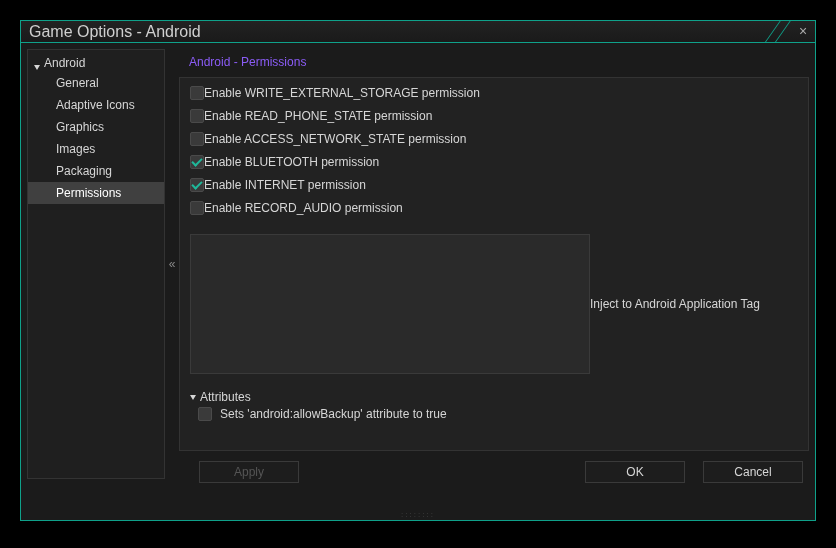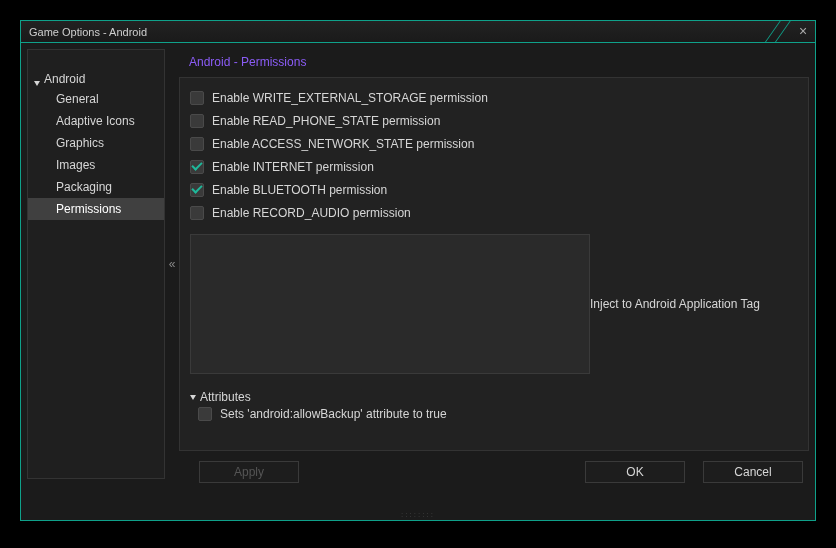--- a/index.html
+++ b/index.html
@@ -26,21 +26,21 @@
     height: 22px;
     background: linear-gradient(to bottom, #222, #1a1a1a);
     border-bottom: 1px solid #0fa18a;
     display: flex;
     align-items: center;
     padding: 0 8px;
     position: relative;
   }
   .titlebar-text {
     color: #cfcfcf;
-    font-size: 11px;
+    font-size: 16px;
   }
   .titlebar-decor {
     position: absolute;
     right: 24px;
     top: 0;
     width: 60px;
     height: 100%;
     pointer-events: none;
   }
   .titlebar-decor::before,
@@ -78,21 +78,20 @@
     border: 1px solid #333;
     padding: 4px 0;
     height: 430px;
   }
   .tree-root {
     display: flex;
     align-items: flex-end;
     gap: 4px;
     padding: 2px 6px;
     cursor: pointer;
-    margin-top: 16px;
   }
   .tree-arrow {
     width: 0; height: 0;
     border-left: 3px solid transparent;
     border-right: 3px solid transparent;
     border-top: 5px solid #d6d6d6;
   }
   .tree-item {
     padding: 2px 4px 2px 28px;
     cursor: pointer;
@@ -125,22 +124,21 @@
     flex: none;
     background: #222;
     border: 1px solid #333;
     padding: 8px 10px 10px 10px;
     height: 374px;
     display: flex;
     flex-direction: column;
   }
   .check-row {
     display: flex;
-    align-items: center;
-    gap: 8px;
+    gap: 0;
     height: 23px;
   }
   .chk {
     width: 14px;
     height: 14px;
     background: #3a3a3a;
     border: 1px solid #4a4a4a;
     border-radius: 2px;
     display: inline-flex;
     align-items: center;
@@ -264,25 +262,25 @@
             <div class="check-row">
               <span class="chk"></span>
               <span>Enable READ_PHONE_STATE permission</span>
             </div>
             <div class="check-row">
               <span class="chk"></span>
               <span>Enable ACCESS_NETWORK_STATE permission</span>
             </div>
             <div class="check-row">
               <span class="chk checked"></span>
+              <span>Enable BLUETOOTH permission</span>
+            </div>
+            <div class="check-row">
+              <span class="chk checked"></span>
               <span>Enable INTERNET permission</span>
-            </div>
-            <div class="check-row">
-              <span class="chk checked"></span>
-              <span>Enable BLUETOOTH permission</span>
             </div>
             <div class="check-row">
               <span class="chk"></span>
               <span>Enable RECORD_AUDIO permission</span>
             </div>
           </div>
 
         <div class="inject-row">
           <textarea class="inject-textarea" value="" style=""></textarea>
           <span class="inject-label">Inject to Android Application Tag</span>

